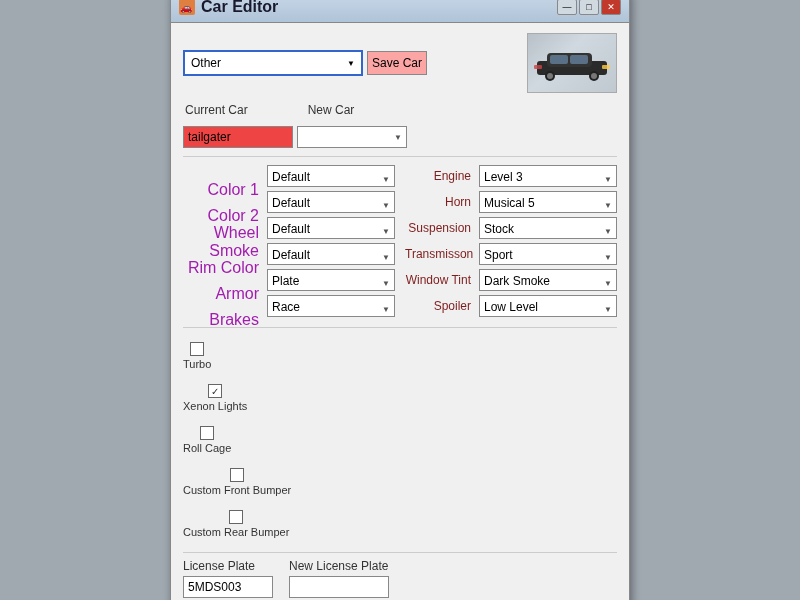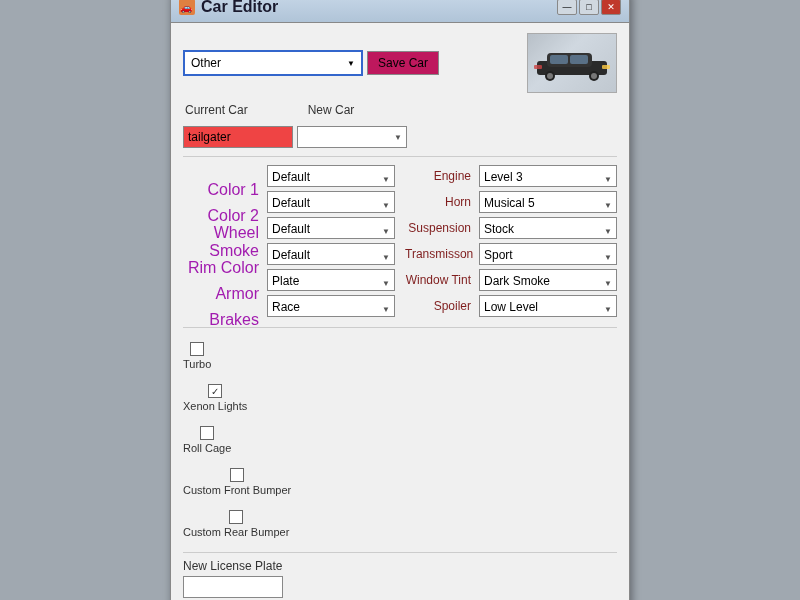--- a/index.html
+++ b/index.html
@@ -94,23 +94,23 @@
       height: 26px;
       display: flex;
       align-items: center;
       justify-content: space-between;
       cursor: pointer;
     }
     .dropdown-main span {
       color: #000;
     }
     .save-btn {
-      background: #be185d;
-      border: 1px solid #888;
-      padding: 4px 10px;
+      background: #fca5a5;
+      border: 1px solid #888;
+      padding: 4px 4px;
       cursor: pointer;
       font-size: 12px;
     }
     .car-preview {
       width: 90px;
       height: 60px;
       background: #d8dce0;
       border: 1px solid #aaa;
       overflow: hidden;
       position: relative;
@@ -457,18 +457,22 @@
       <div class="checkbox-item">
         <div class="checkbox-box"></div>
         <span class="checkbox-label">Custom Rear Bumper</span>
       </div>
     </div>
 
     <hr class="divider">
 
     <div class="license-section">
       <div class="license-group">
+        <span class="license-label">License Plate</span>
+        <input class="license-input" type="text" value="5MDS003" style="">
+      </div>
+      <div class="license-group">
         <span class="license-label">New License Plate</span>
         <input class="license-input-empty" type="text" value="" style="">
       </div>
     </div>
   </div>
 </div>
 
 </body></html>

